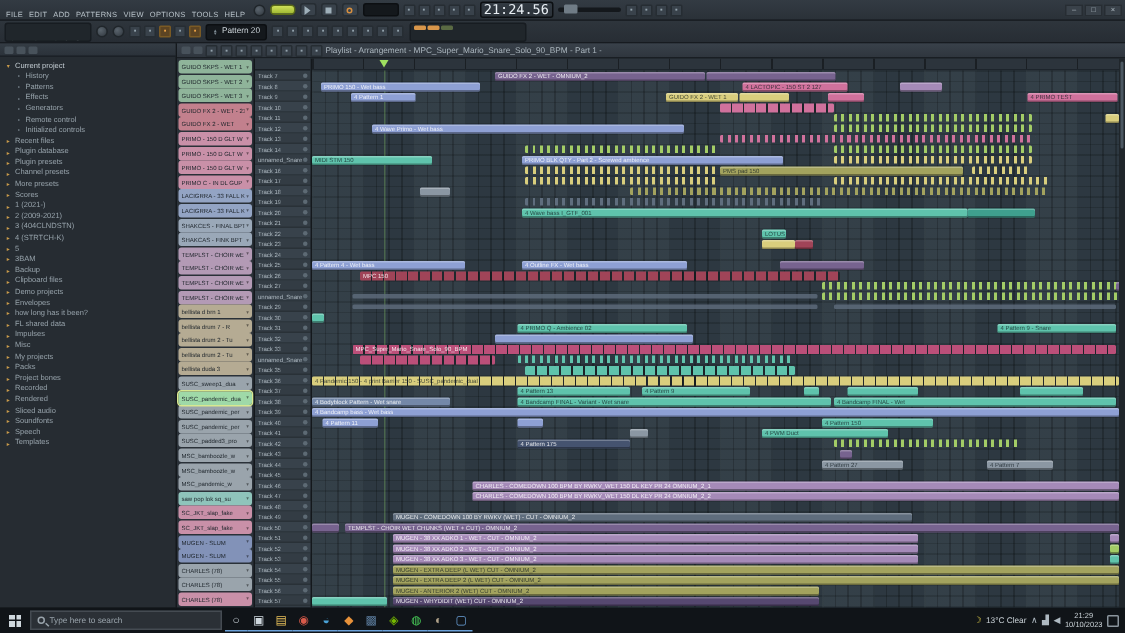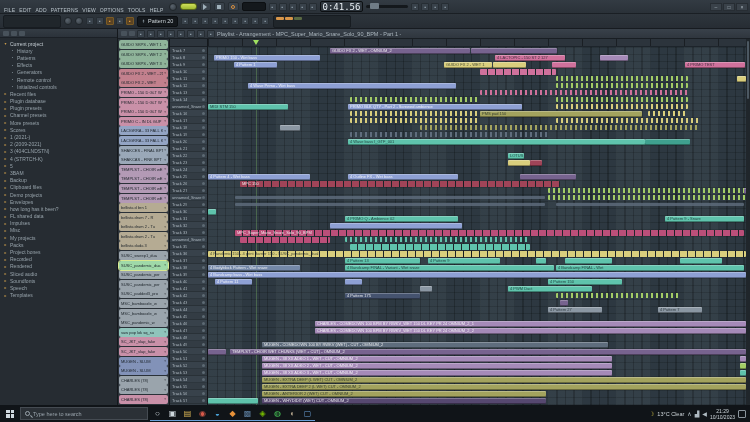--- a/index.html
+++ b/index.html
@@ -143,21 +143,21 @@
         <span class="dot"></span>
       </span>
     <span class="disp" style="width:24px;height:9px;"></span>
     <span id="transport-icons" style="display:flex;gap:2px;">
         <span class="mini-icon">▪</span>
         <span class="mini-icon">▪</span>
         <span class="mini-icon">▪</span>
         <span class="mini-icon">▪</span>
         <span class="mini-icon">▪</span>
       </span>
-    <span class="disp time-disp">0:41.56</span>
+    <span class="disp time-disp">21:24.56</span>
     <span class="hslider">
         <span></span>
       </span>
     <span id="right-icons" style="display:flex;gap:2px;">
         <span class="mini-icon">▪</span>
         <span class="mini-icon">▪</span>
         <span class="mini-icon">▪</span>
         <span class="mini-icon">▪</span>
       </span>
     <span class="win-btns">

